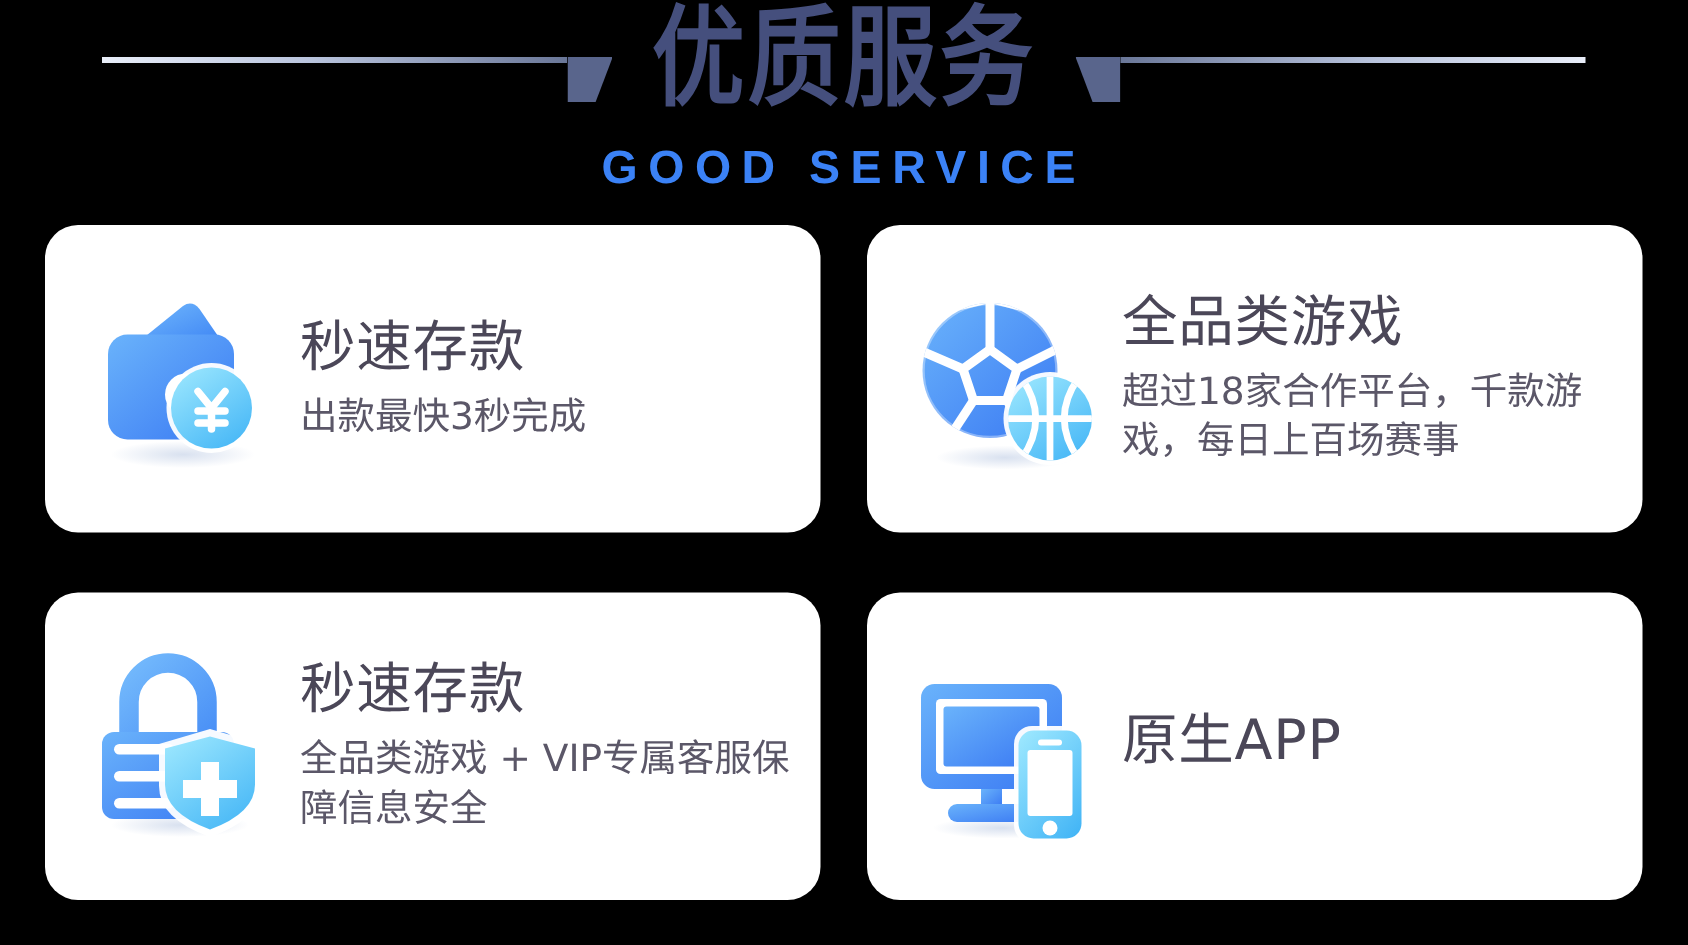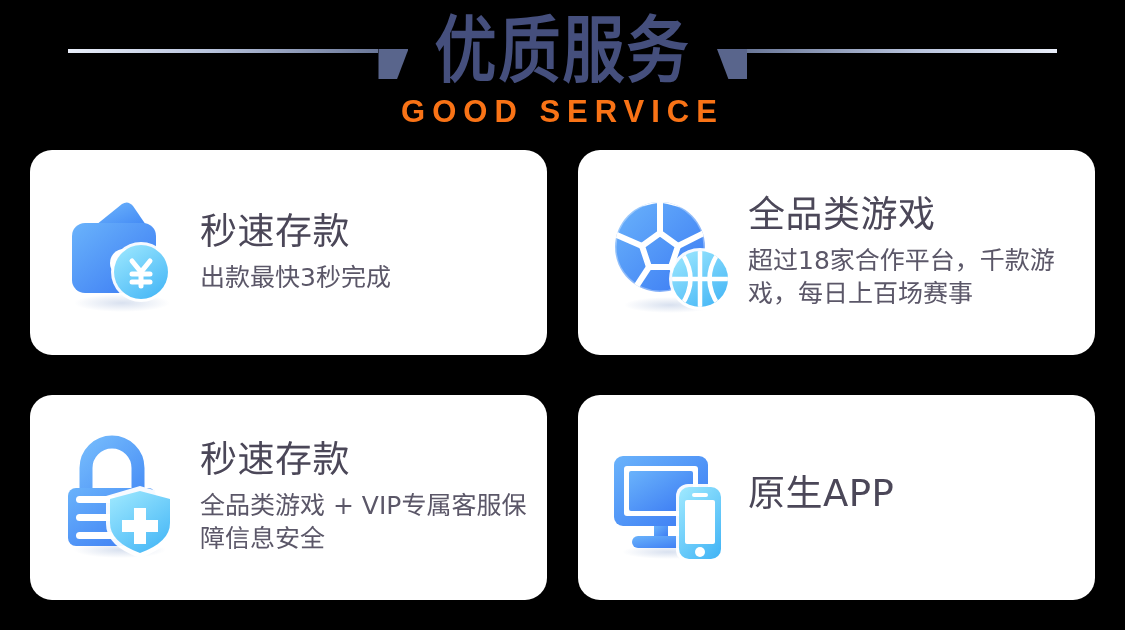--- a/index.html
+++ b/index.html
@@ -32,21 +32,20 @@
     height: 142px;
   }
 
   .header-row {
     position: absolute;
     left: 0;
     top: 10px;
     width: 1125px;
     height: 82px;
     display: flex;
-    align-items: center;
     justify-content: center;
   }
 
   
   .deco {
     position: relative;
     height: 60px;
     flex: 0 0 auto;
     display: flex;
     align-items: center;
@@ -103,21 +102,21 @@
   .title-sub {
     position: absolute;
     left: 0;
     top: 96px;
     width: 1125px;
     text-align: center;
     font-size: 31px;
     line-height: 1;
     font-weight: 700;
     letter-spacing: 7px;
-    color: #f97316;
+    color: #3b82f6;
     font-family: "Liberation Sans", "DejaVu Sans", sans-serif;
   }
 
   
   .grid {
     position: absolute;
     left: 30px;
     top: 150px;
     width: 1065px;
     display: grid;

